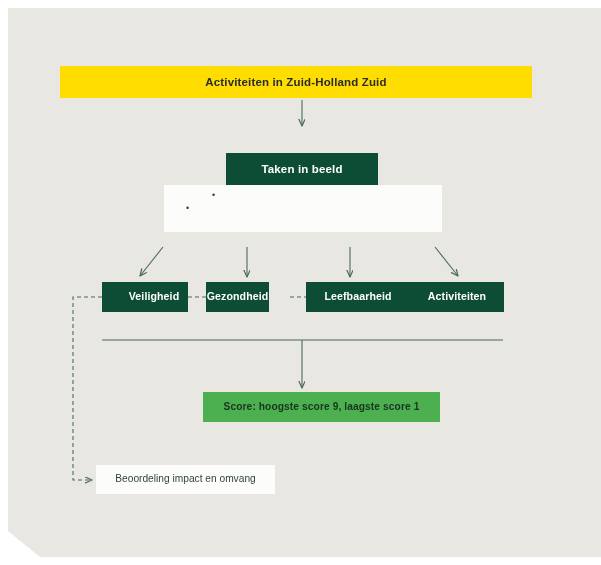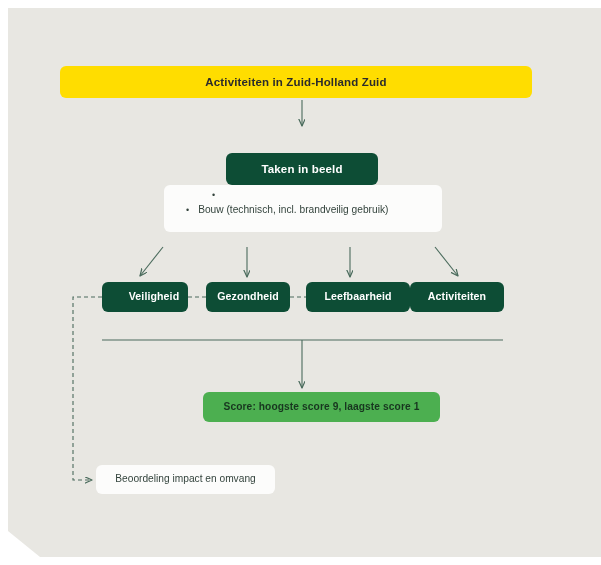--- a/index.html
+++ b/index.html
@@ -13,21 +13,21 @@
     position:absolute;left:8px;top:8px;width:593px;height:549px;
     background:#E8E7E2;
     -webkit-clip-path:polygon(0 0,100% 0,100% 100%,32px 100%,0 523px);
     clip-path:polygon(0 0,100% 0,100% 100%,32px 100%,0 523px);
   }
 
   
   .box{
     position:absolute;box-sizing:border-box;
     display:flex;align-items:center;justify-content:center;
-    text-align:center;line-height:1.25;border-radius:6px;
+    text-align:center;line-height:1.25;
   }
 
   #banner{
     left:60px;top:66px;width:472px;height:32px;
     background:#FFDD00;color:#2b2b2b;
     font-size:11.5px;font-weight:bold;letter-spacing:.15px;
   }
 
   #taken{
     left:226px;top:130px;width:152px;height:32px;
@@ -52,21 +52,21 @@
   }
   #bullets .b1{margin-top:6px;padding-left:48px;}
   #bullets .b2{margin-top:4px;padding-left:22px;}
 
   
   .pill{
     top:282px;height:30px;background:#0D4D35;color:#ffffff;
     font-size:10.6px;font-weight:bold;letter-spacing:.1px;
   }
   #p1{left:102px;width:86px;padding-left:18px;}
-  #p2{left:206px;width:84px;}
+  #p2{left:206px;width:63px;}
   #p3{left:306px;width:104px;}
   #p4{left:410px;width:94px;}
 
   #score{
     left:203px;top:392px;width:237px;height:30px;
     background:#4CAF50;color:#18361f;
     font-size:10.2px;font-weight:bold;letter-spacing:.1px;
   }
 
   #beoordeling{
@@ -114,21 +114,20 @@
 
 <div class="box" id="taken">Taken in beeld</div>
 
 <div class="box" id="bullets">
   <div class="blist">
     <div class="bitem b1">
       <span class="bdot">•</span>
     </div>
     <div class="bitem b2">
       <span class="bdot">•</span>
-      <span>Bouw (technisch, incl. brandveilig gebruik)</span>
     </div>
   </div>
 </div>
 
 <div class="box pill" id="p1">Veiligheid</div>
 <div class="box pill" id="p2">Gezondheid</div>
 <div class="box pill" id="p3">Leefbaarheid</div>
 <div class="box pill" id="p4">Activiteiten</div>
 
 <div class="box" id="score">Score: hoogste score 9, laagste score 1</div>

